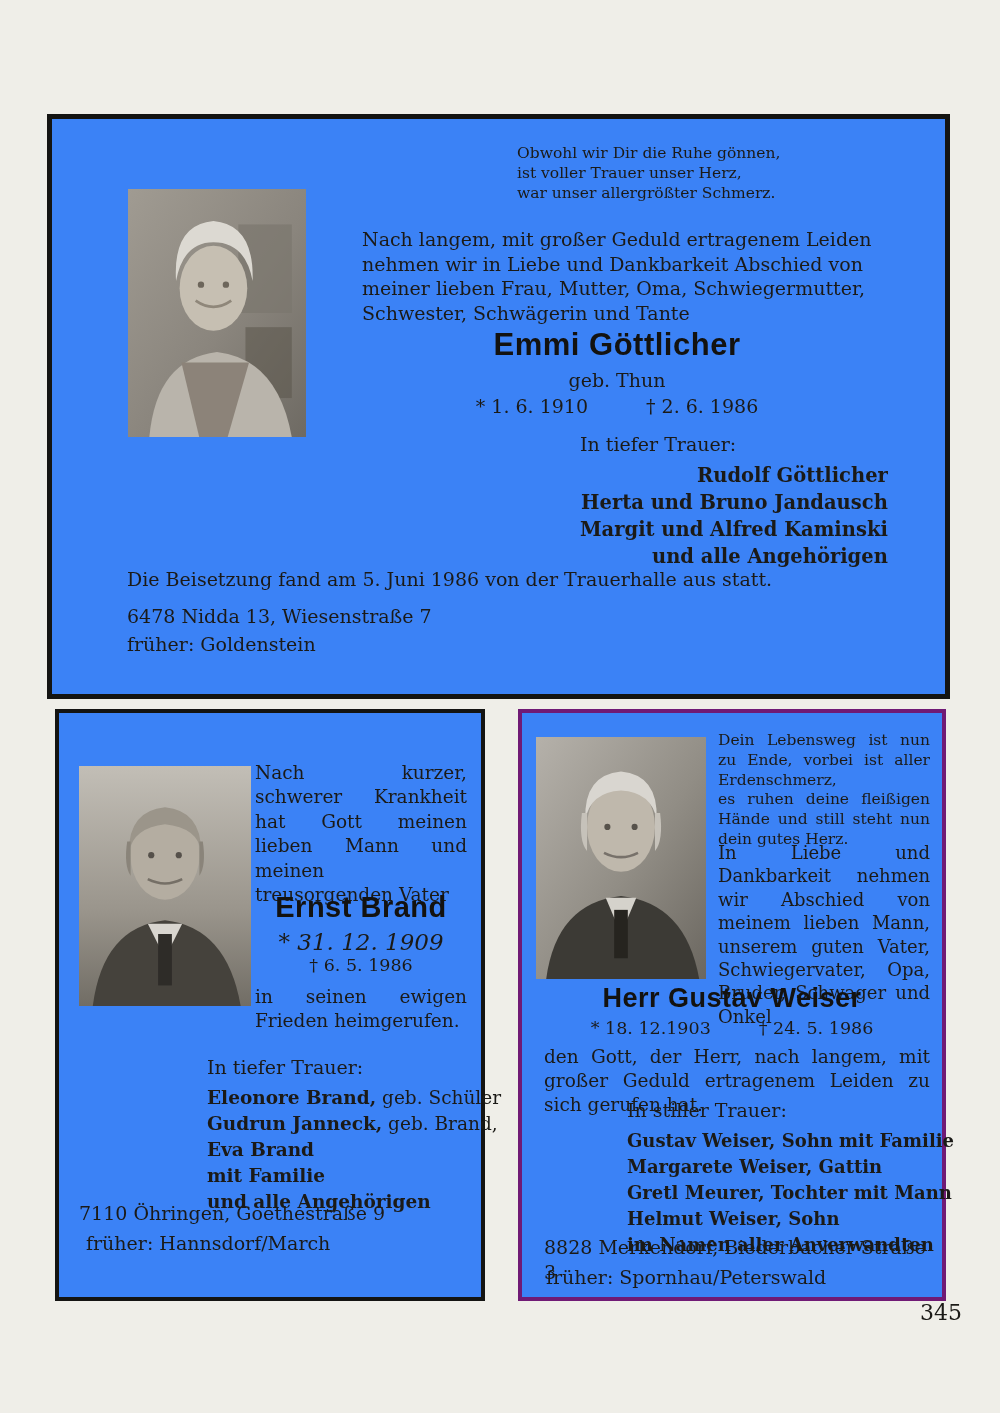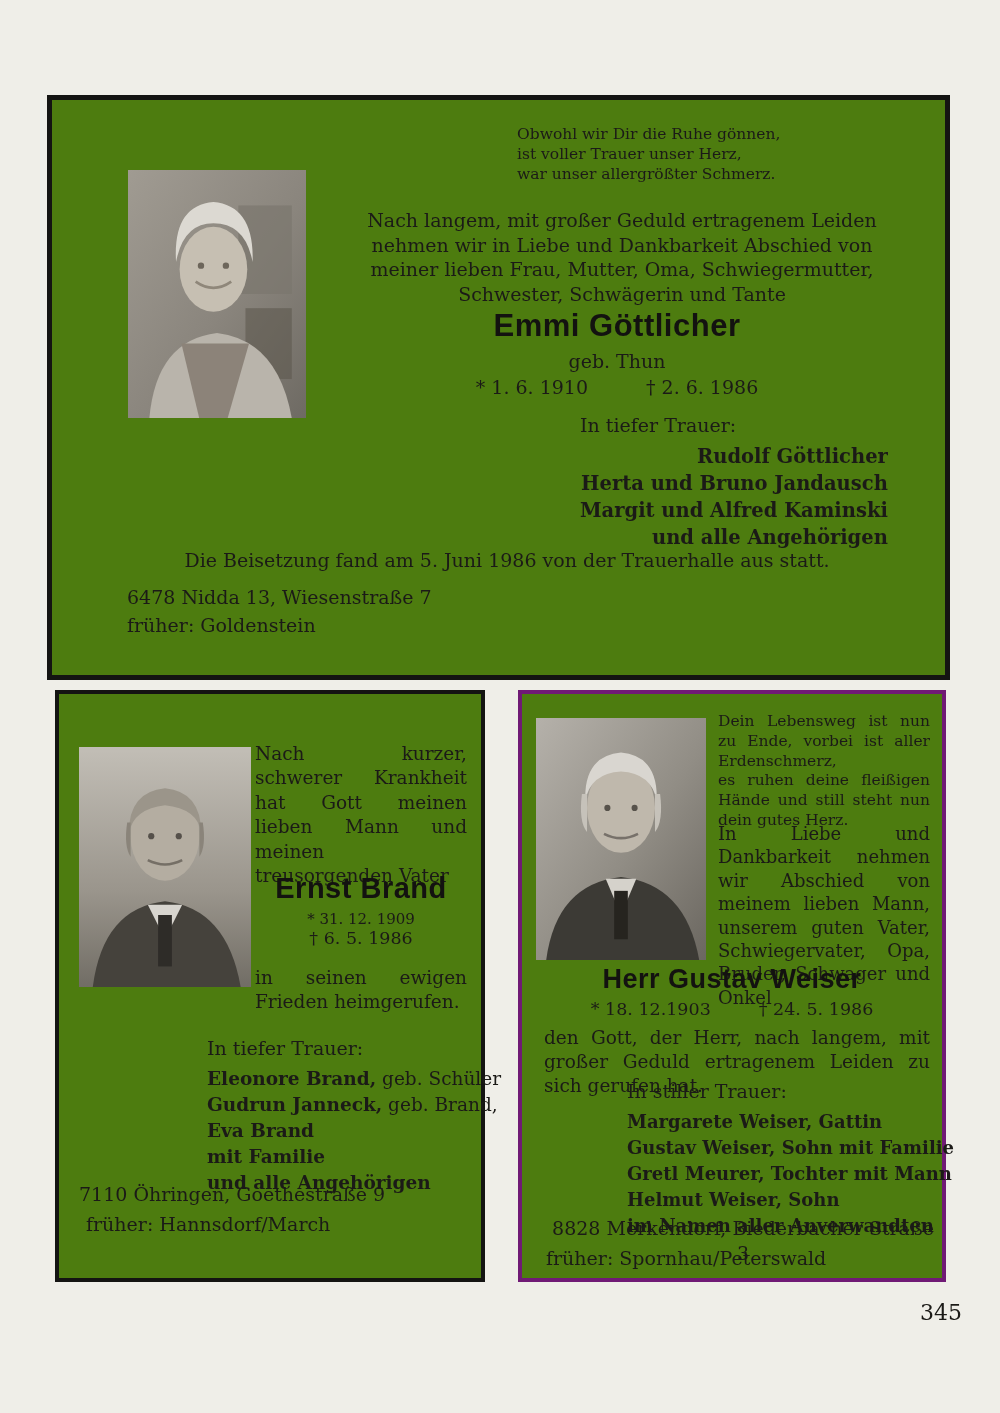--- a/index.html
+++ b/index.html
@@ -1,32 +1,32 @@
 <!DOCTYPE html>
 <html><head>
 <meta charset="utf-8">
 <style>
   html, body { margin:0; padding:0; background:#dcdad4; }
   .page {
     position:relative; width:1000px; height:1413px;
     background:#efeee8; overflow:hidden;
     font-family:"DejaVu Serif", serif; color:#1b1a17;
   }
-  .card { position:absolute; background:#4d7c0f; }
+  .card { position:absolute; background:#3b82f6;margin-top:19px; }
   .card-top { left:47px; top:95px; width:893px; height:575px; border:5px solid #141412; }
   .card-left { left:55px; top:690px; width:422px; height:584px; border:4px solid #141412; }
   .card-right { left:518px; top:690px; width:420px; height:584px; border:4px solid #701a75; }
 
   .abs { position:absolute; }
 
   .photo { overflow:hidden; background:#8f8b84; }
   .photo svg { display:block; width:100%; height:100%; }
 
   .poem { font-size:15.5px; line-height:1.28; }
-  .body-text { font-size:19px; line-height:1.3;text-align:center; }
+  .body-text { font-size:19px; line-height:1.3; }
   .just { text-align:justify; }
 
   .deceased-name {
     font-family:"Liberation Sans", sans-serif; font-weight:bold;
     letter-spacing:0.5px; color:#131210;
   }
   .center { text-align:center; }
 
   .dates-row { display:flex; justify-content:center; gap:58px; font-size:19px; }
   .mourners b, .mourner-bold { font-weight:bold; }
@@ -118,21 +118,21 @@
         <circle cx="42" cy="52" r="1.8" fill="#55504a"></circle>
         <circle cx="58" cy="52" r="1.8" fill="#55504a"></circle>
         <path d="M40 66 Q50 71 60 66" stroke="#756f66" stroke-width="1.5" fill="none"></path>
       </svg>
     </div>
 
     <div class="abs just" style="left:196px; top:48px; width:212px; font-size:18.5px; line-height:1.32;">Nach kurzer, schwerer Krankheit hat Gott meinen lieben Mann und meinen treusorgenden Vater</div>
 
     <div class="abs center" style="left:190px; top:178px; width:224px;">
       <div class="deceased-name" style="font-size:29px;">Ernst Brand</div>
-      <div style="font-size:15px; margin-top:5px;">* 31. 12. 1909</div>
+      <div style="font-size:23px; margin-top:5px;font-style:italic;">* 31. 12. 1909</div>
       <div style="font-size:17.5px;">† 6. 5. 1986</div>
     </div>
 
     <div class="abs just" style="left:196px; top:272px; width:212px; font-size:18.5px; line-height:1.32;">in seinen ewigen Frieden heimgerufen.</div>
 
     <div class="abs" style="left:148px; top:343px; font-size:19px;">In tiefer Trauer:</div>
 
     <div class="abs" style="left:148px; top:372px; font-size:18.5px; line-height:26px;">
       <div class="mourner-line">
         <span class="mourner-bold">Eleonore Brand,</span><span> geb. Schüler</span>
@@ -194,22 +194,22 @@
         <span>* 18. 12.1903</span>
         <span>† 24. 5. 1986</span>
       </div>
     </div>
 
     <div class="abs just" style="left:22px; top:332px; width:386px; font-size:18.5px; line-height:1.3;">den Gott, der Herr, nach langem, mit großer Geduld ertragenem Leiden zu sich gerufen hat.</div>
 
     <div class="abs" style="left:105px; top:386px; font-size:19px;">In stiller Trauer:</div>
 
     <div class="abs" style="left:105px; top:415px; font-size:18px; line-height:26px; font-weight:bold;">
+      <div class="mourner-line">Gustav Weiser, Sohn mit Familie</div>
       <div class="mourner-line">Margarete Weiser, Gattin</div>
-      <div class="mourner-line">Gustav Weiser, Sohn mit Familie</div>
       <div class="mourner-line">Gretl Meurer, Tochter mit Mann</div>
       <div class="mourner-line">Helmut Weiser, Sohn</div>
       <div class="mourner-line">im Namen aller Anverwandten</div>
     </div>
 
     <div class="abs body-text" style="left:22px; top:522px;">8828 Merkendorf, Biederbacher Straße 3</div>
 
     <div class="abs body-text" style="left:24px; top:552px;">früher: Spornhau/Peterswald</div>
   </div>
 

